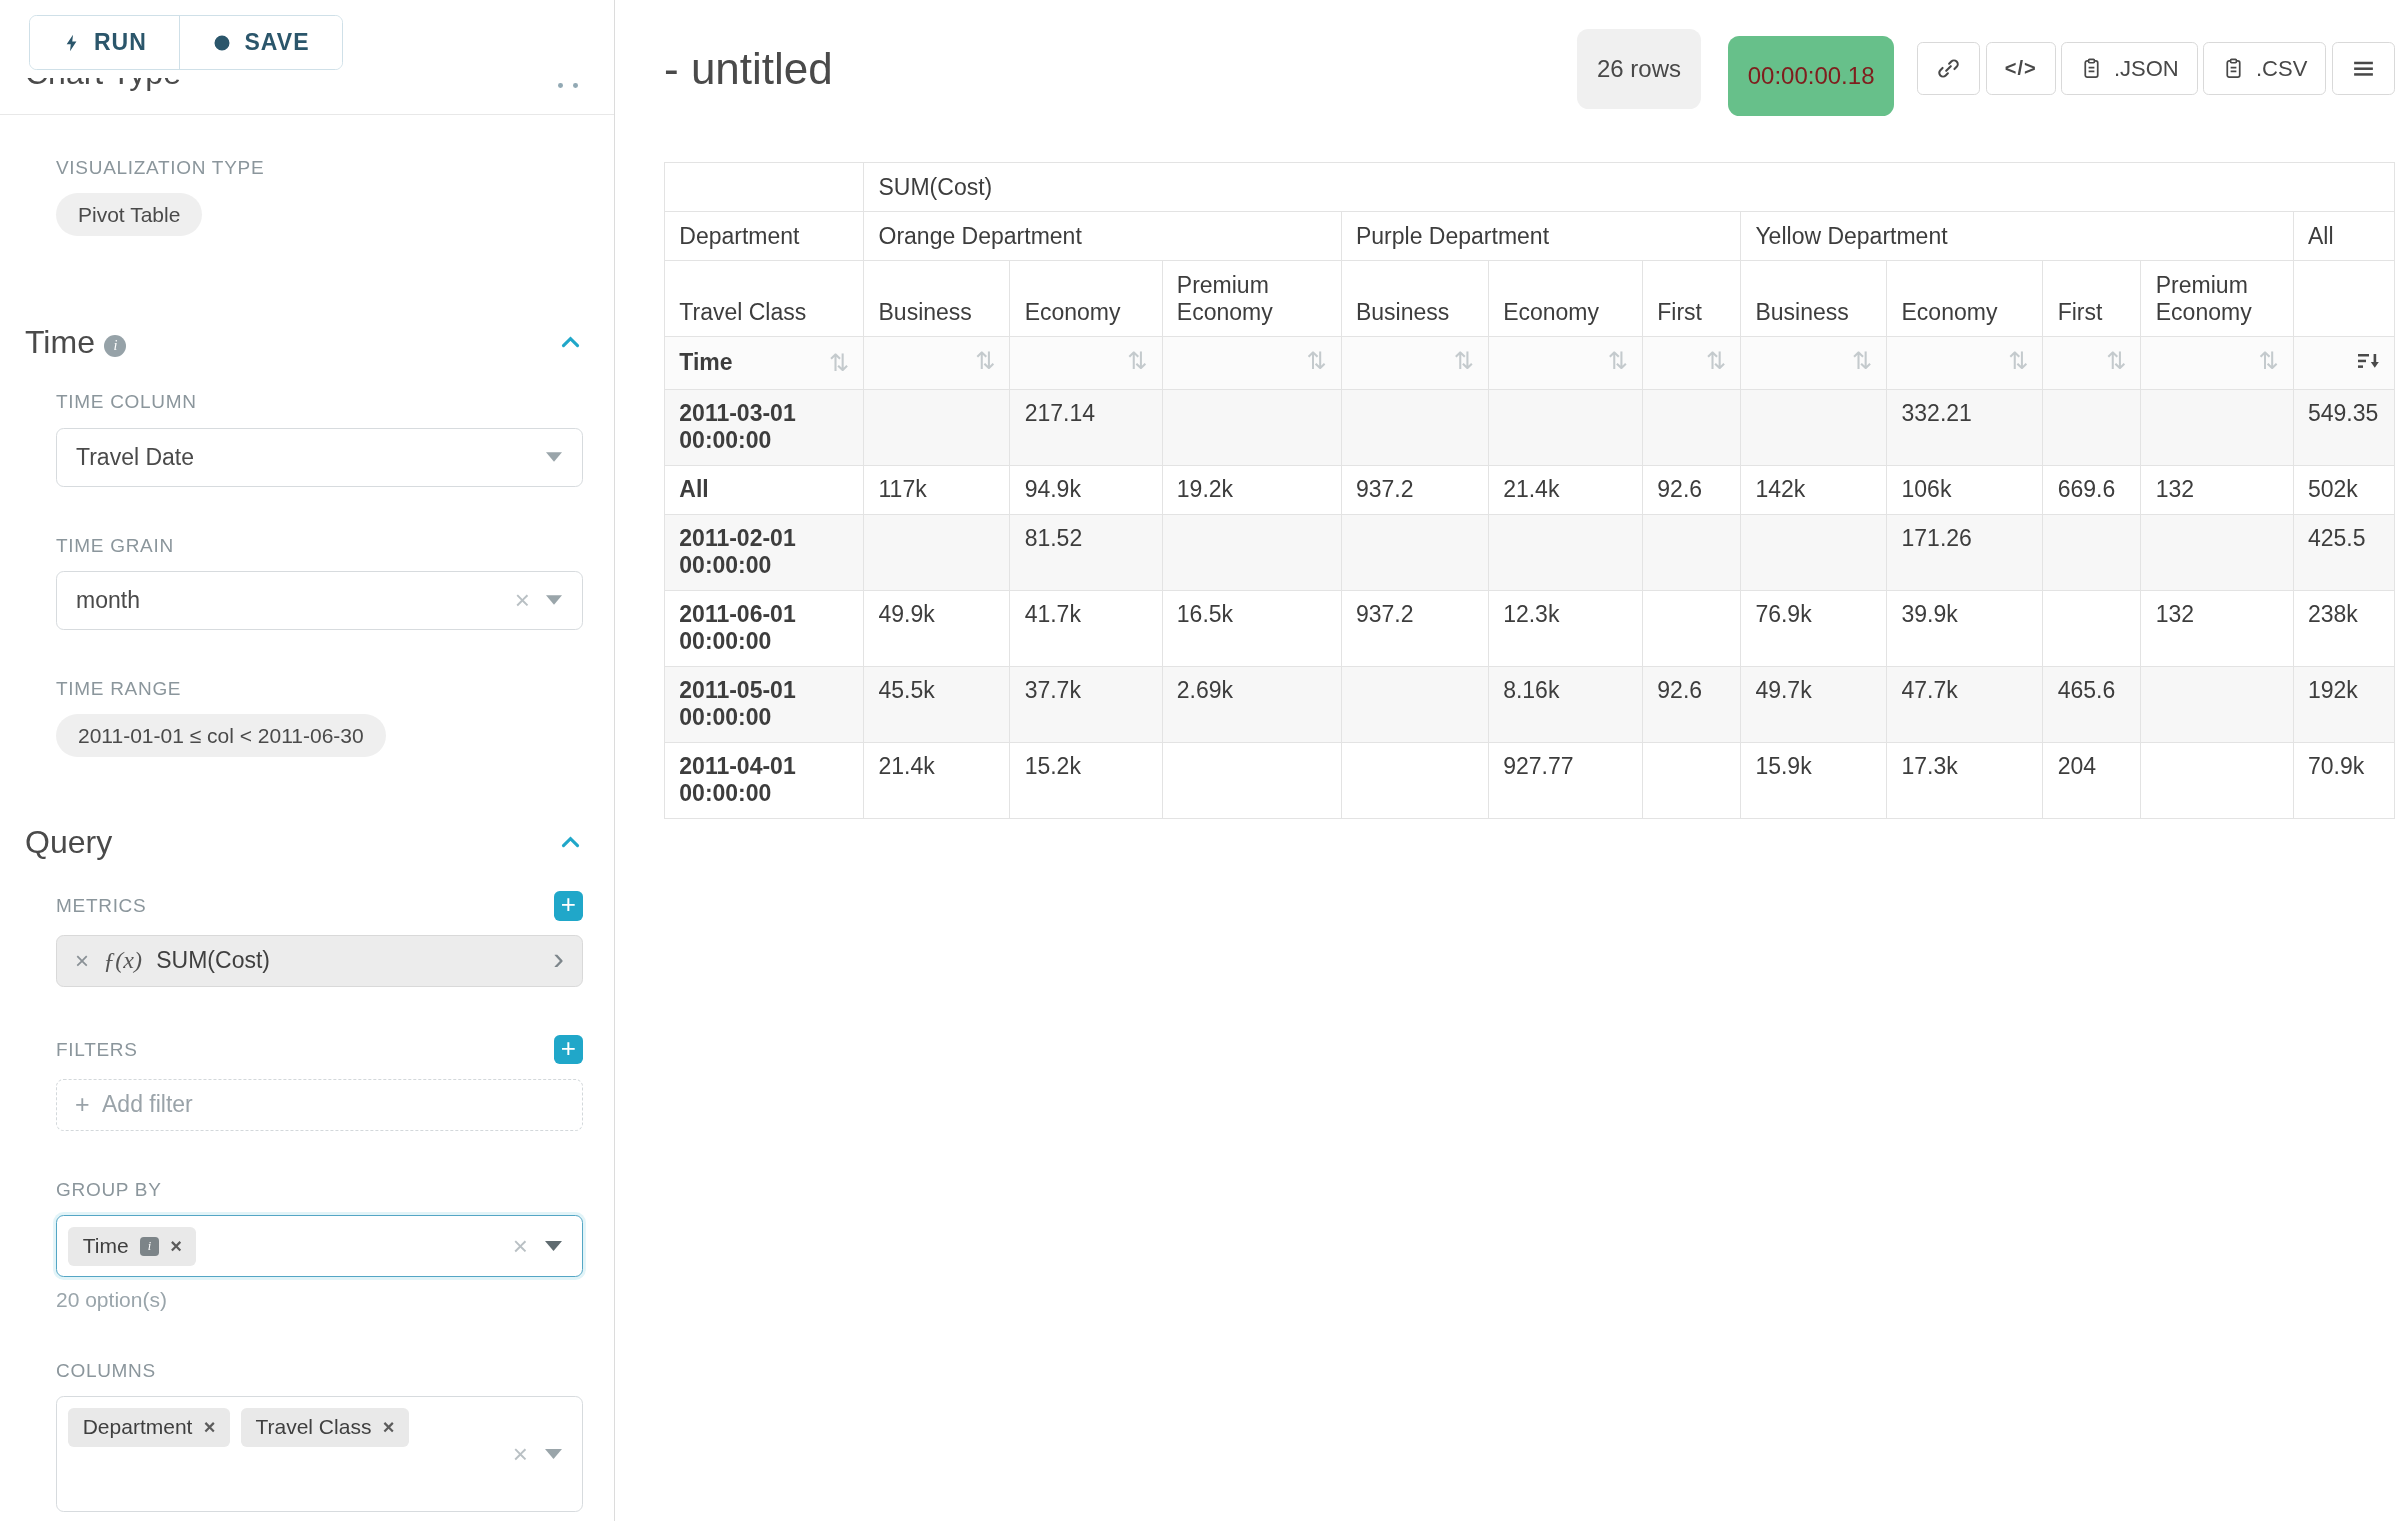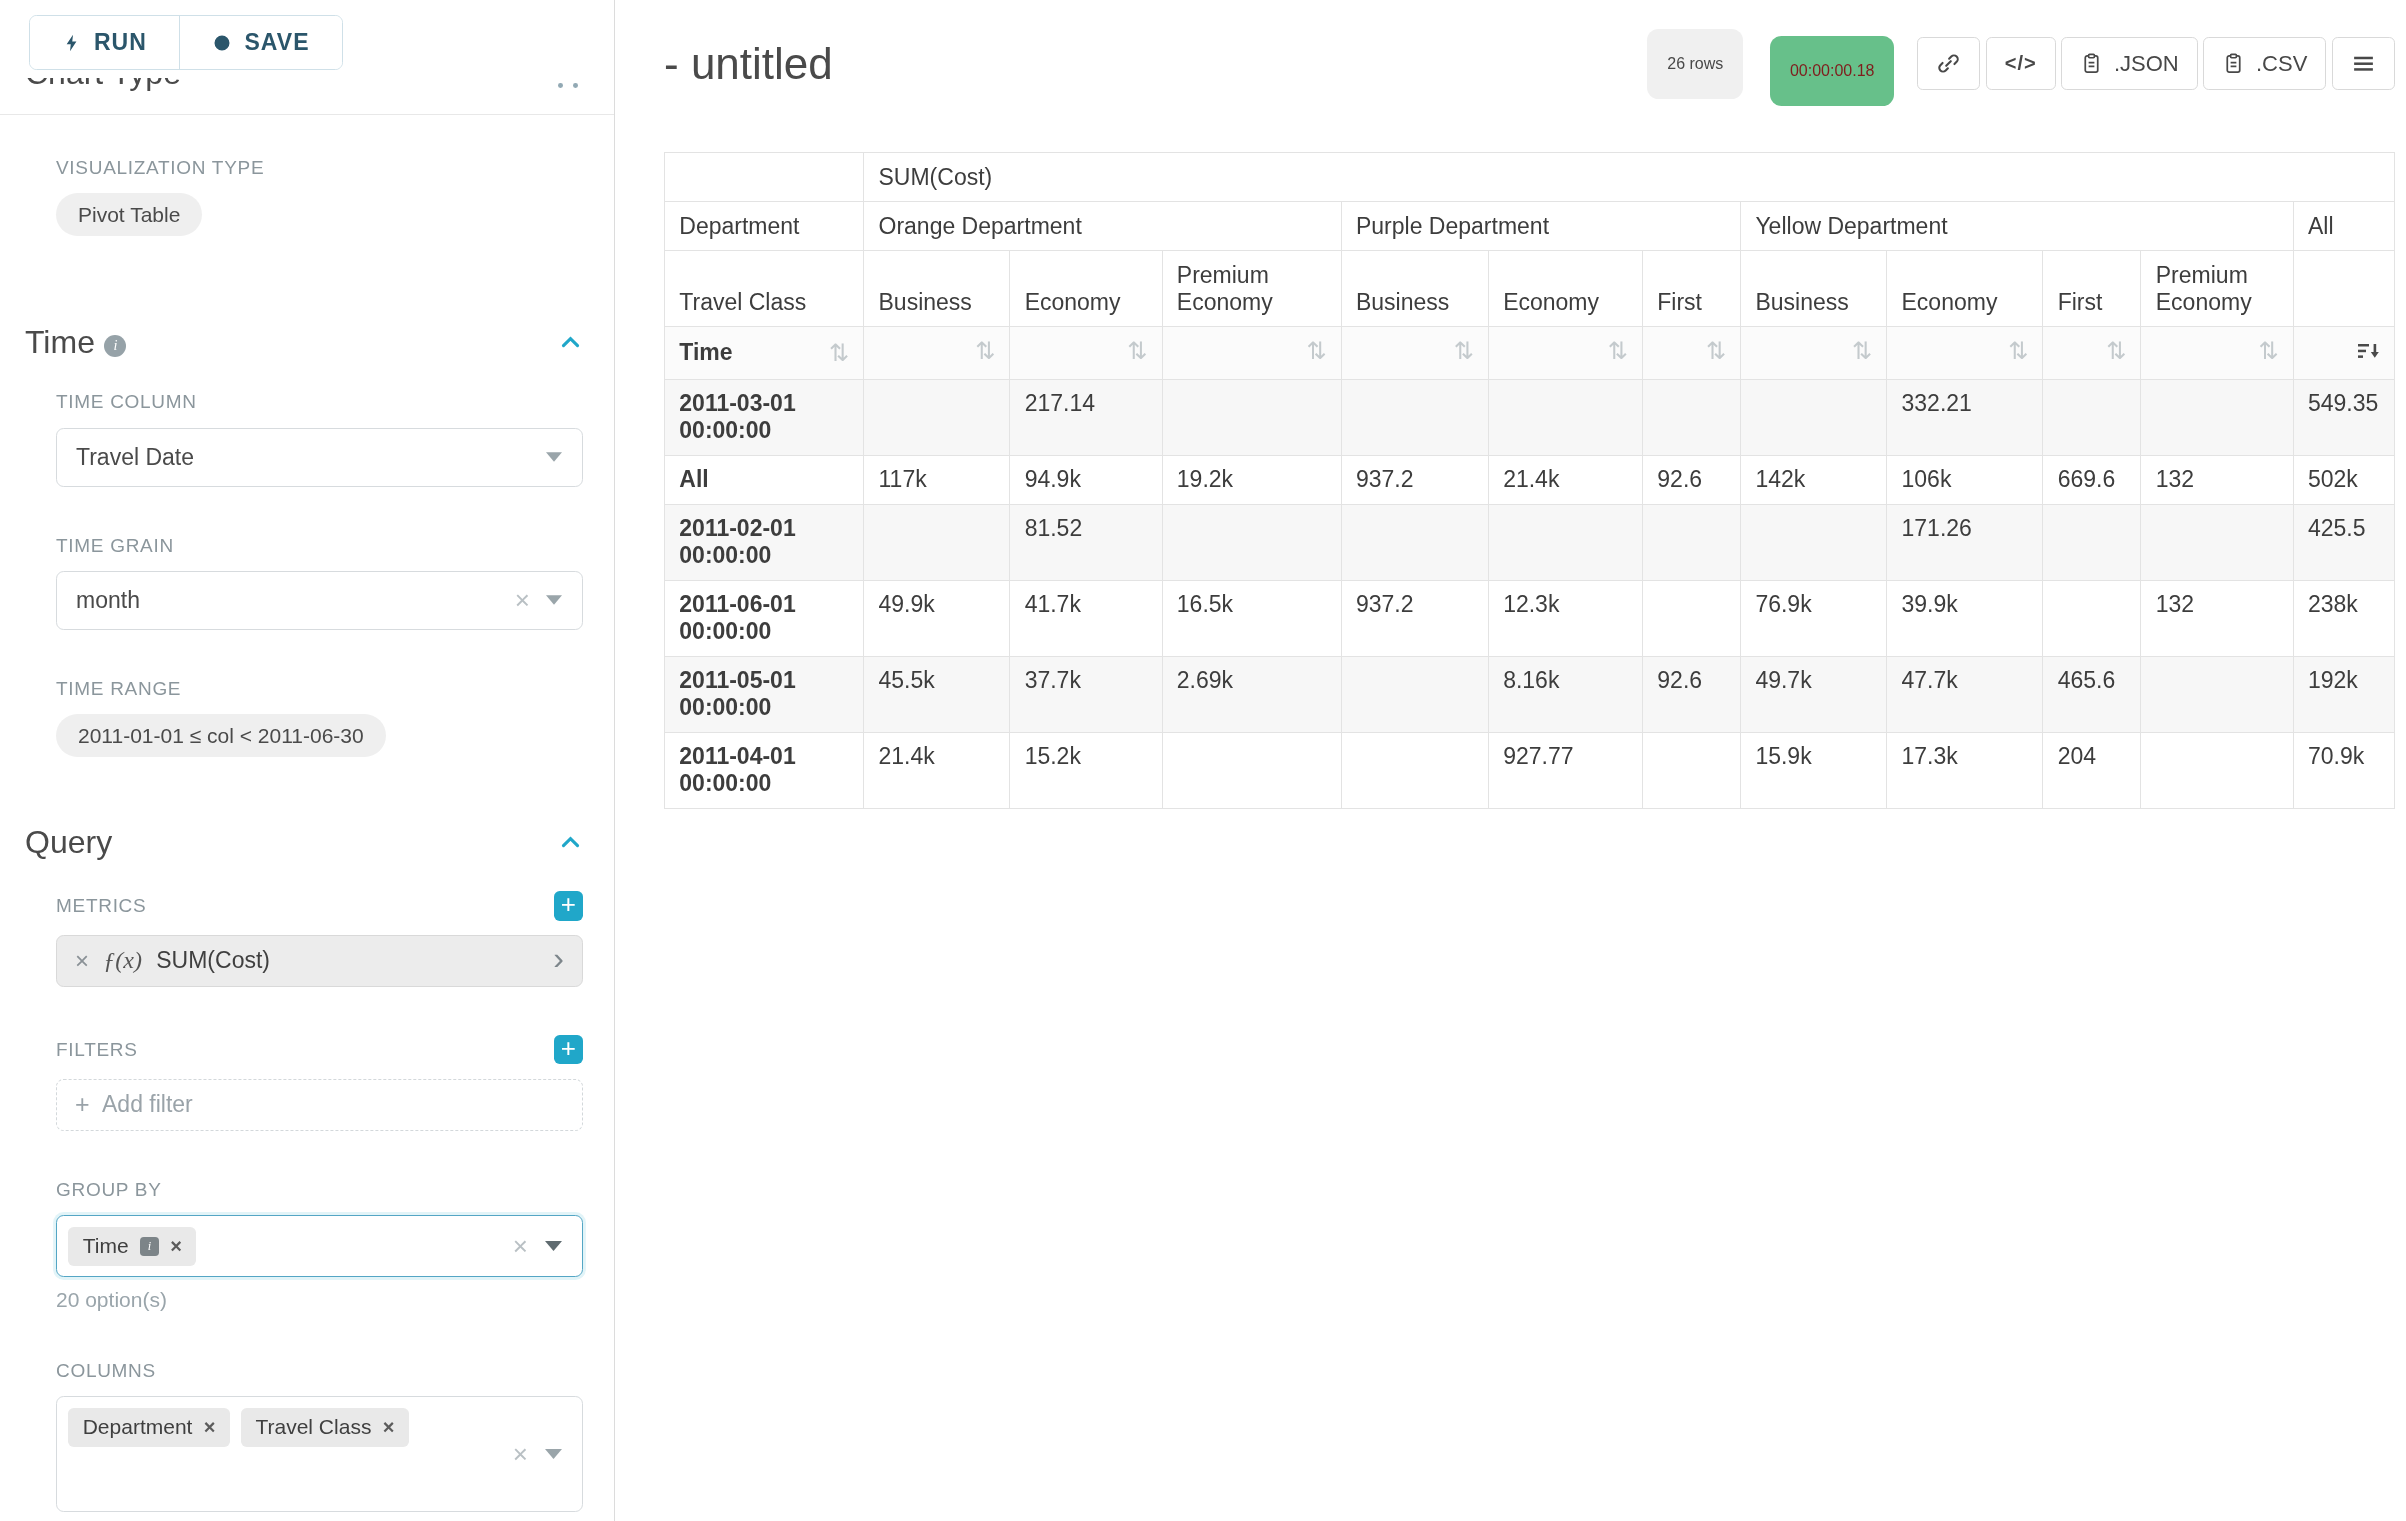--- a/index.html
+++ b/index.html
@@ -108,21 +108,21 @@
     font-family:"Liberation Serif","DejaVu Serif",serif;
   }
   .tag .tx { color:#5c5c5c; font-size:20px; font-weight:700; cursor:pointer; }
   .hint { margin-top:10.5px; font-size:21px; color:#9aa5ab; }
 
   
   .main { flex:1; padding:21px 11.4px 0 49px; }
   .main-header { display:flex; align-items:center; justify-content:space-between; }
   .title { margin:0; font-size:44px; font-weight:500; color:#4a4a4a; }
   .toolbar { display:flex; align-items:center; gap:5.7px; }
-  .badge { font-size:16px; padding:26px 20px; border-radius:11.4px; white-space:nowrap; }
+  .badge { font-size:24px; padding:26px 20px; border-radius:11.4px; white-space:nowrap; }
   .badge-gray { background:#f0f0f0; color:#484848; margin-right:21px; }
   .badge-green { background:#67c08a; color:#7f1d1d; margin-right:17px;margin-top:15px; }
   .tbtn {
     display:flex; align-items:center; gap:10.5px; height:53px; padding:0 18px;
     border:1px solid #d9d9d9; border-radius:5.7px; background:#fff; cursor:pointer;
     font-family:inherit; font-size:22px; color:#484848;
   }
   .tbtn .ic { display:inline-flex; color:#484848; }
   .tbtn.code { font-weight:600; font-size:20px; letter-spacing:1px; }
 

